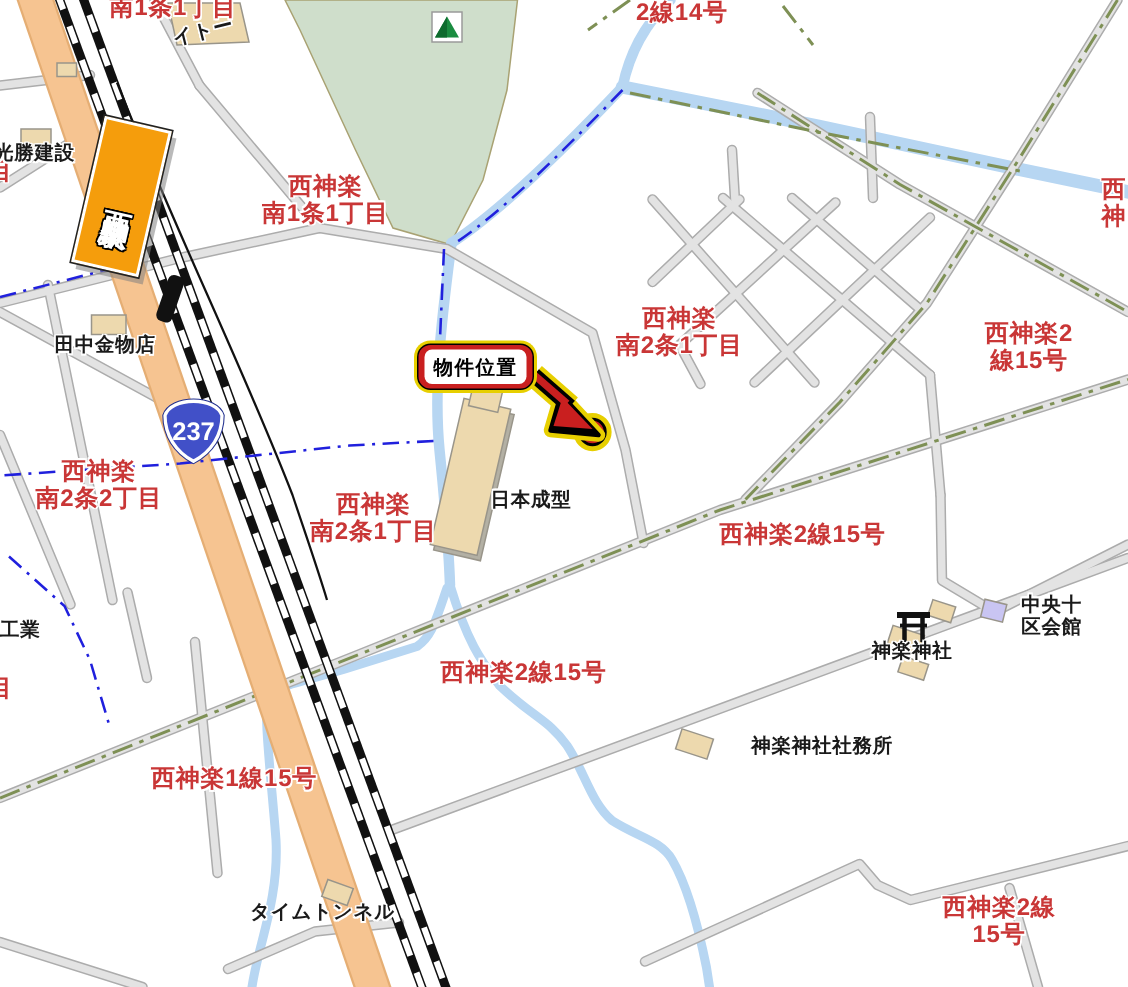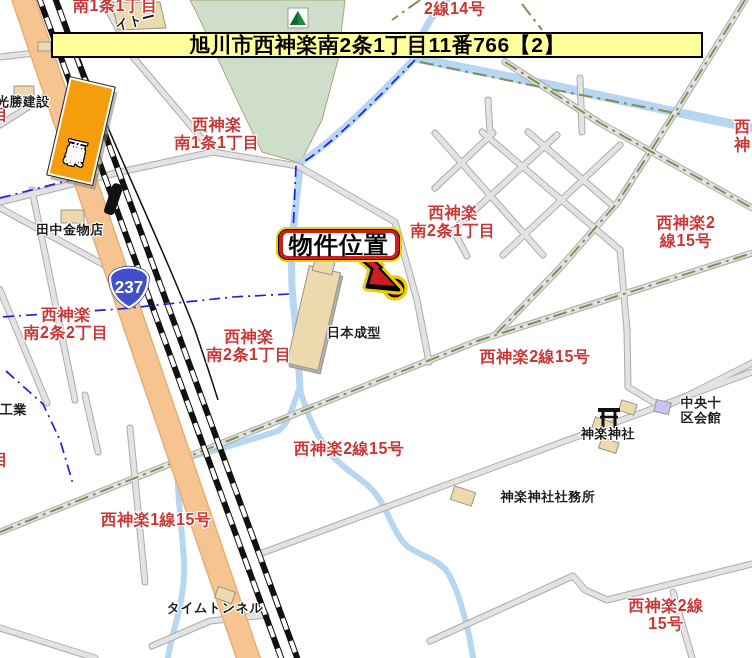--- a/index.html
+++ b/index.html
@@ -10,21 +10,21 @@
        text-shadow:1px 0 #fff,-1px 0 #fff,0 1px #fff,0 -1px #fff,1px 1px #fff,-1px -1px #fff,1px -1px #fff,-1px 1px #fff;}
   .red{color:#C93636;font-size:16px;font-weight:bold;letter-spacing:.5px;}
   .blk{color:#1a1a1a;font-size:13px;font-weight:600;letter-spacing:.5px;}
   .c{transform:translateX(-50%);}
   #banner{position:absolute;left:51px;top:32px;width:648px;height:22px;background:#FFFF9C;
           border:2px solid #000;text-align:center;font-size:21px;font-weight:bold;color:#000;
           line-height:22px;letter-spacing:.5px;}
   #marker-box{position:absolute;left:276px;top:227px;background:#E7CF00;padding:2px;border-radius:11px;}
   #marker-box .mb1{background:#000;padding:1px;border-radius:9px;}
   #marker-box .mb2{background:#C91F1F;padding:3px 4px;border-radius:8px;}
-  #marker-box .mb3{background:#fff;border-radius:5px;padding:0 6px;font-size:24px;font-weight:bold;
+  #marker-box .mb3{background:#fff;border-radius:5px;padding:0 6px;font-size:13px;font-weight:bold;
                    color:#000;line-height:23px;letter-spacing:1px;white-space:nowrap;}
   #station-badge{position:absolute;left:58px;top:81px;width:42px;height:96px;background:#F59D0C;
           border:2px solid #fff;outline:1px solid #222;transform:rotate(13deg);
           box-shadow:4px 4px 0 rgba(130,130,130,.55);
           writing-mode:vertical-rl;text-orientation:upright;text-align:center;
           color:#fff;font-weight:bold;font-size:19px;letter-spacing:2px;line-height:42px;
           text-shadow:1px 0 #000,-1px 0 #000,0 1px #000,0 -1px #000,1px 1px #000,-1px -1px #000,1px -1px #000,-1px 1px #000;}
   #credit{position:absolute;right:0;bottom:0;background:#5C4747;border:1px solid #fff;
           color:#fff;font-size:11.5px;padding:1px 5px 2px 5px;letter-spacing:.5px;white-space:nowrap;}
 </style>
@@ -208,23 +208,22 @@
   <div class="lbl red" style="left:-8px;top:451px;">目</div>
 
   <div class="lbl blk" style="left:115px;top:14px;transform:rotate(-14deg);">イトー</div>
   <div class="lbl blk" style="left:-4px;top:95px;">光勝建設</div>
   <div class="lbl blk c" style="left:70px;top:223px;">田中金物店</div>
   <div class="lbl blk c" style="left:354px;top:326px;">日本成型</div>
   <div class="lbl blk c" style="left:215px;top:601px;">タイムトンネル</div>
   <div class="lbl blk c" style="left:608px;top:427px;text-align:right;">神楽神社</div>
   <div class="lbl blk c" style="left:701px;top:396px;">中央十区会館</div>
   <div class="lbl blk c" style="left:528px;top:490px;margin-left:20px;">神楽神社社務所</div>
-  <div class="lbl blk" style="left:0px;top:403px;">工業</div>
-
-  <div id="banner">旭川市西神楽南2条1丁目11番766【2】</div>
+  <div class="lbl blk" style="left:0px;top:413px;">工業</div>
+
 
   <div id="station-badge">西神楽駅</div>
 
   <div id="marker-box">
     <div class="mb1">
       <div class="mb2">
         <div class="mb3">物件位置</div>
       </div>
     </div>
   </div>

